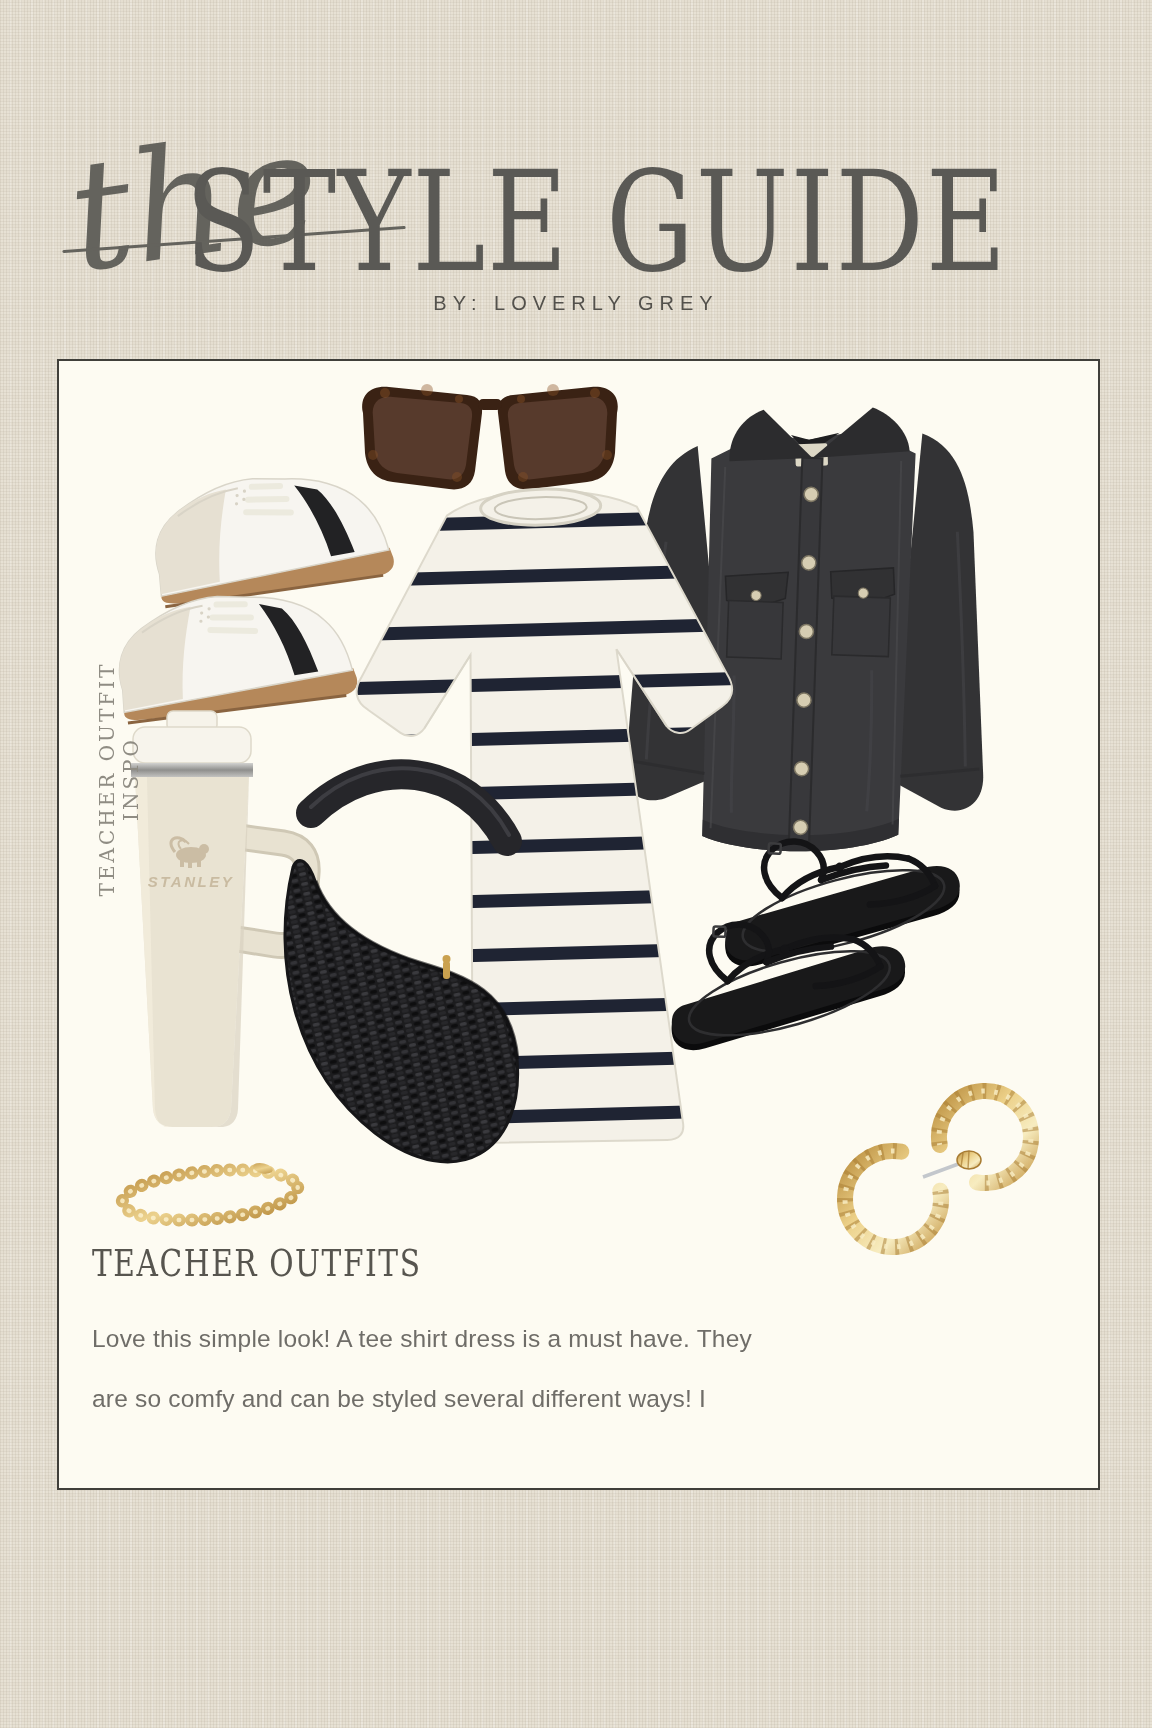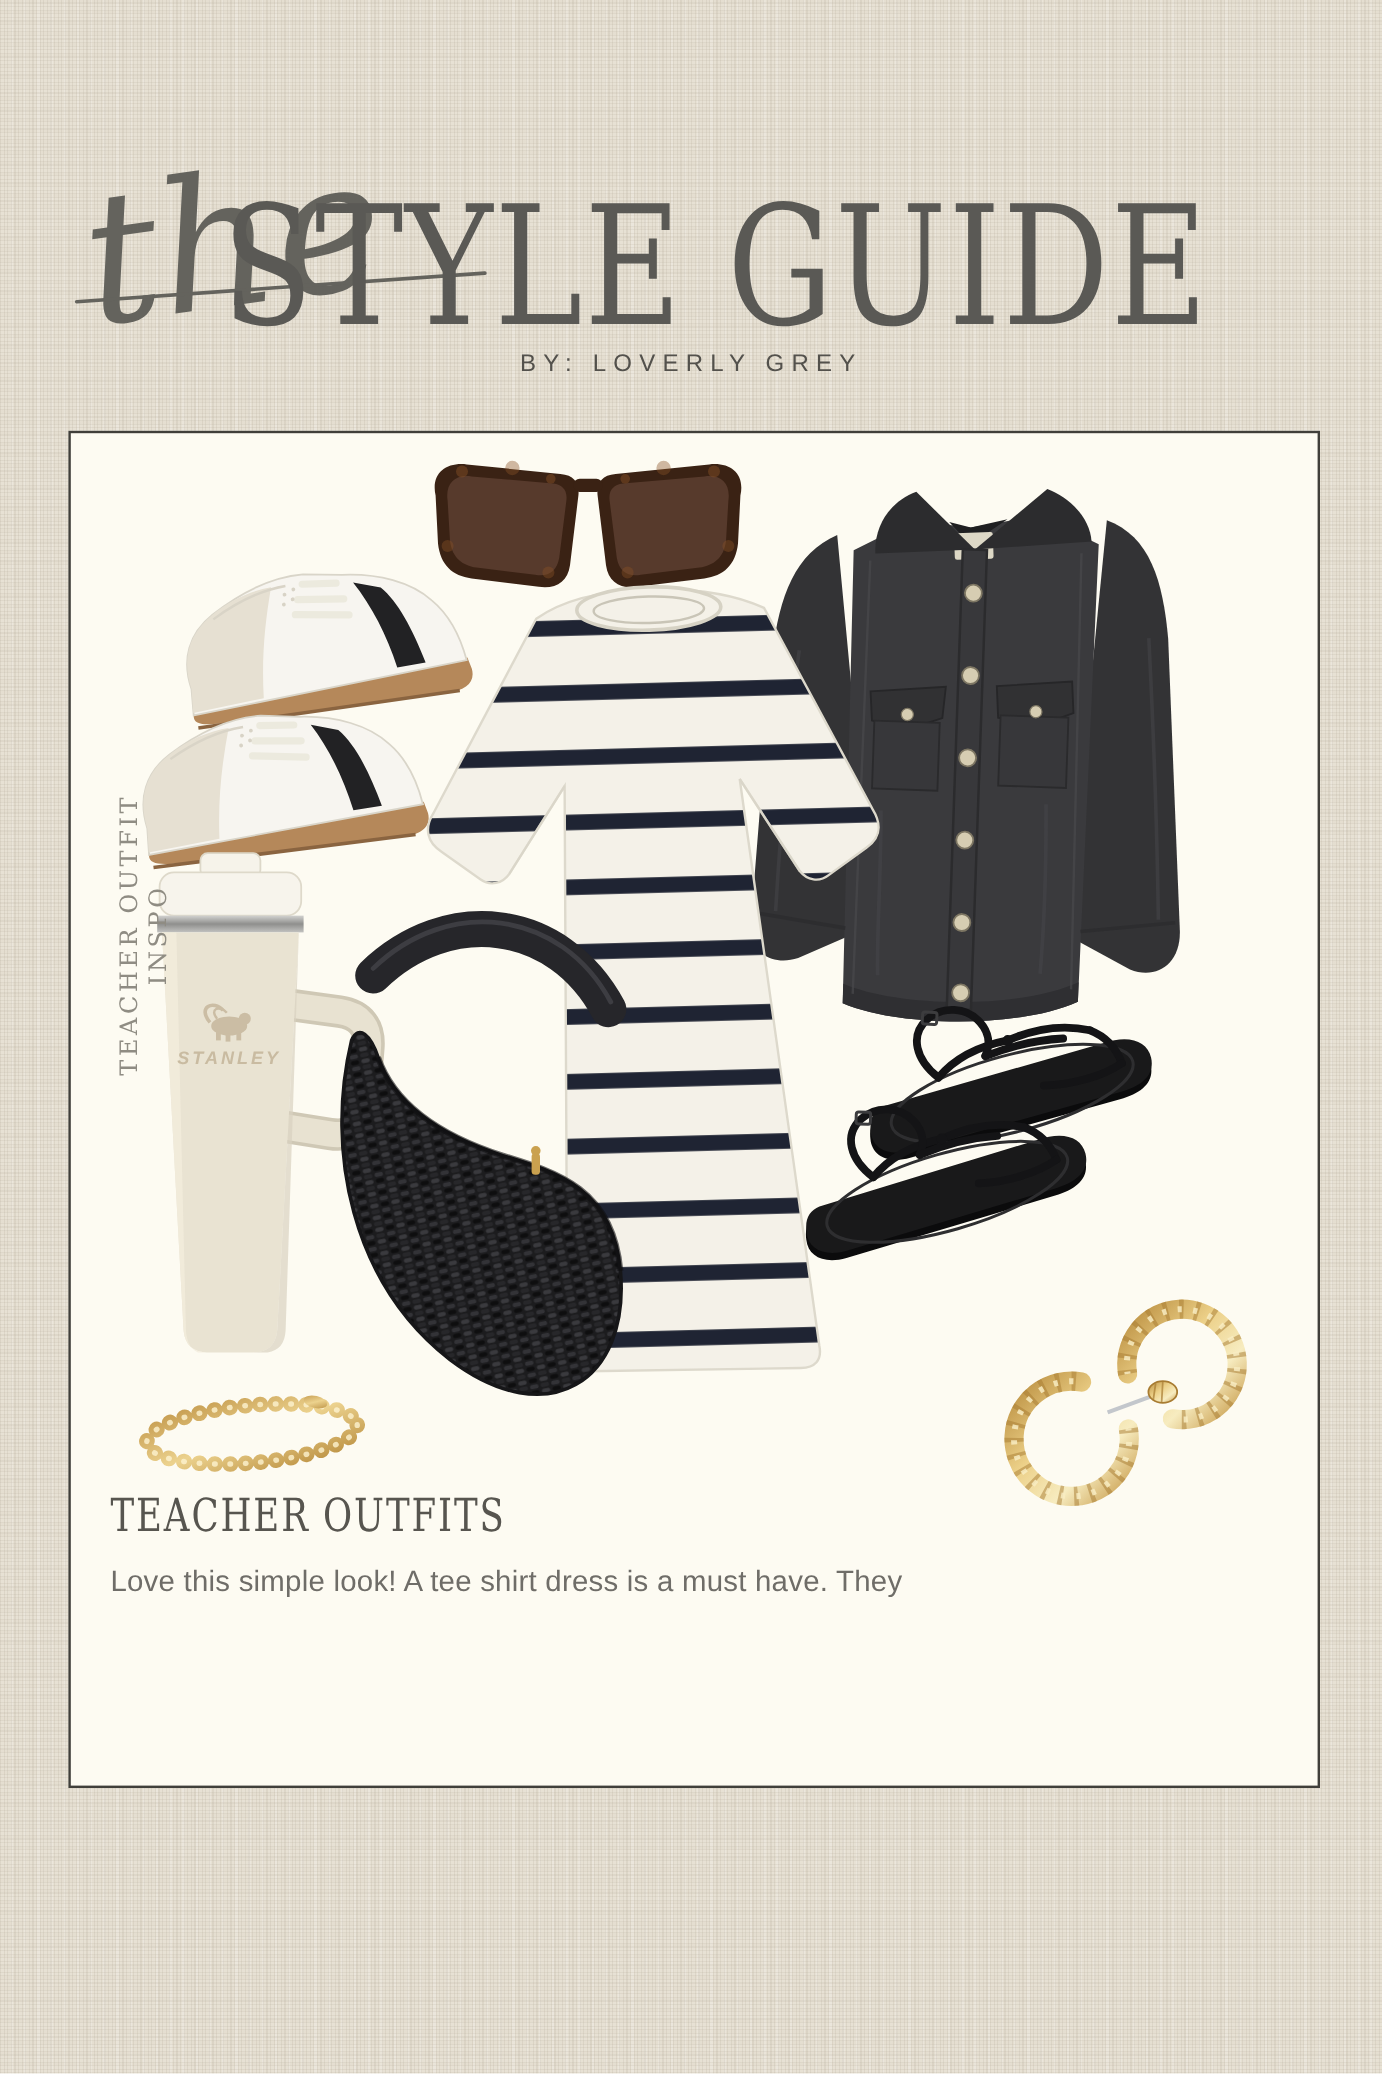--- a/index.html
+++ b/index.html
@@ -54,21 +54,21 @@
     font-size:20px;letter-spacing:3px;color:#8f8c83;z-index:7;
   }
   .heading{
     position:absolute;left:33px;top:880px;margin:0;z-index:7;
     font-family:"DejaVu Serif","Liberation Serif",serif;font-weight:400;
     font-size:38px;letter-spacing:2px;color:#57554f;
     transform:scaleX(.78);transform-origin:left center;white-space:nowrap;
   }
   .desc{position:absolute;left:33px;top:938px;z-index:7;}
   .desc div{
-    white-space:nowrap;font-size:24.5px;line-height:40px;color:#6f6d68;letter-spacing:.2px;
+    white-space:nowrap;font-size:24.5px;line-height:40px;color:#6f6d68;letter-spacing:.2px;margin-top:20px;
   }
   
   .footer{
     position:absolute;top:1512px;left:0;width:100%;text-align:center;white-space:nowrap;
     font-family:"DejaVu Serif","Liberation Serif",serif;
     font-size:17px;letter-spacing:2px;color:#8a8577;
   }
 </style>
 </head>
 <body>
@@ -293,18 +293,19 @@
           <ellipse cx="105" cy="40" rx="88" ry="24" fill="none" stroke="#fdf3cf" stroke-width="4.5" stroke-linecap="round" stroke-dasharray="0.5 12.3" opacity=".8"></ellipse>
           <ellipse cx="160" cy="18" rx="10" ry="5" fill="url(#goldB)" transform="rotate(18 160 18)"></ellipse>
         </g>
       </svg>
     </figure>
 
     <h2 class="heading">TEACHER OUTFITS</h2>
 
     <div class="desc">
       <div>Love this simple look! A tee shirt dress is a must have. They</div>
+      <div>are so comfy and can be styled several different ways! I</div>
     </div>
 
   </section>
 
 
 </div>
 
 </body></html>

